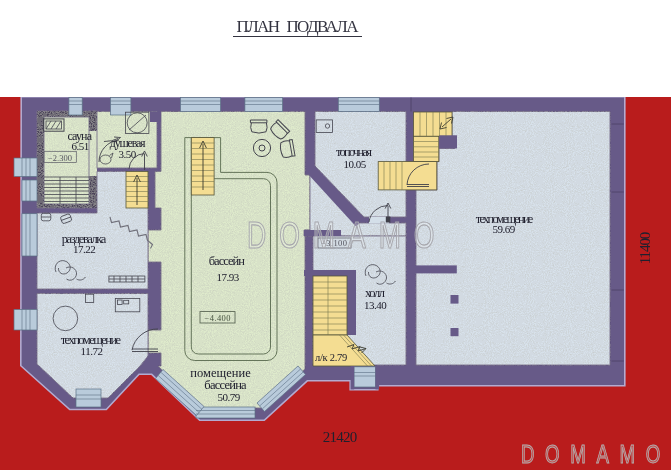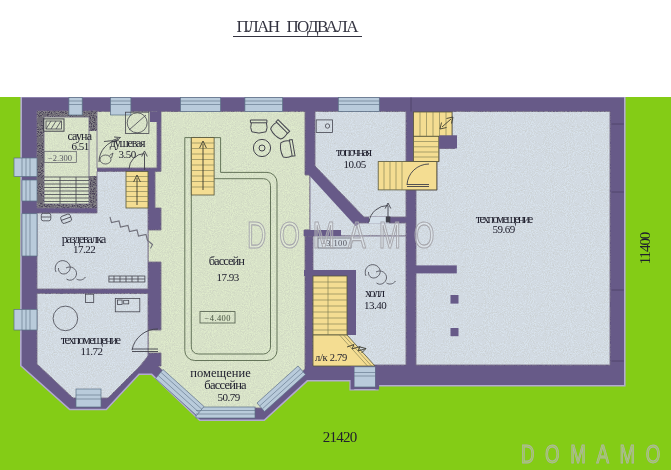--- a/index.html
+++ b/index.html
@@ -1,16 +1,16 @@
 <!DOCTYPE html>
 <html><head>
 <meta charset="utf-8">
 <style>
   html,body{margin:0;padding:0;background:#fff;}
-  #page{position:relative;width:671px;height:470px;background:#84cc16;overflow:hidden;
+  #page{position:relative;width:671px;height:470px;background:#b91c1c;overflow:hidden;
         font-family:"Liberation Serif", serif;}
   svg{position:absolute;top:0;left:0;}
 </style>
 </head>
 <body>
 <div id="page">
 <svg width="671" height="470" viewBox="0 0 671 470">
 <defs>
   <filter id="tex" x="-5%" y="-5%" width="110%" height="110%">
     <feTurbulence type="fractalNoise" baseFrequency="0.95" numOctaves="2" result="n"></feTurbulence>

